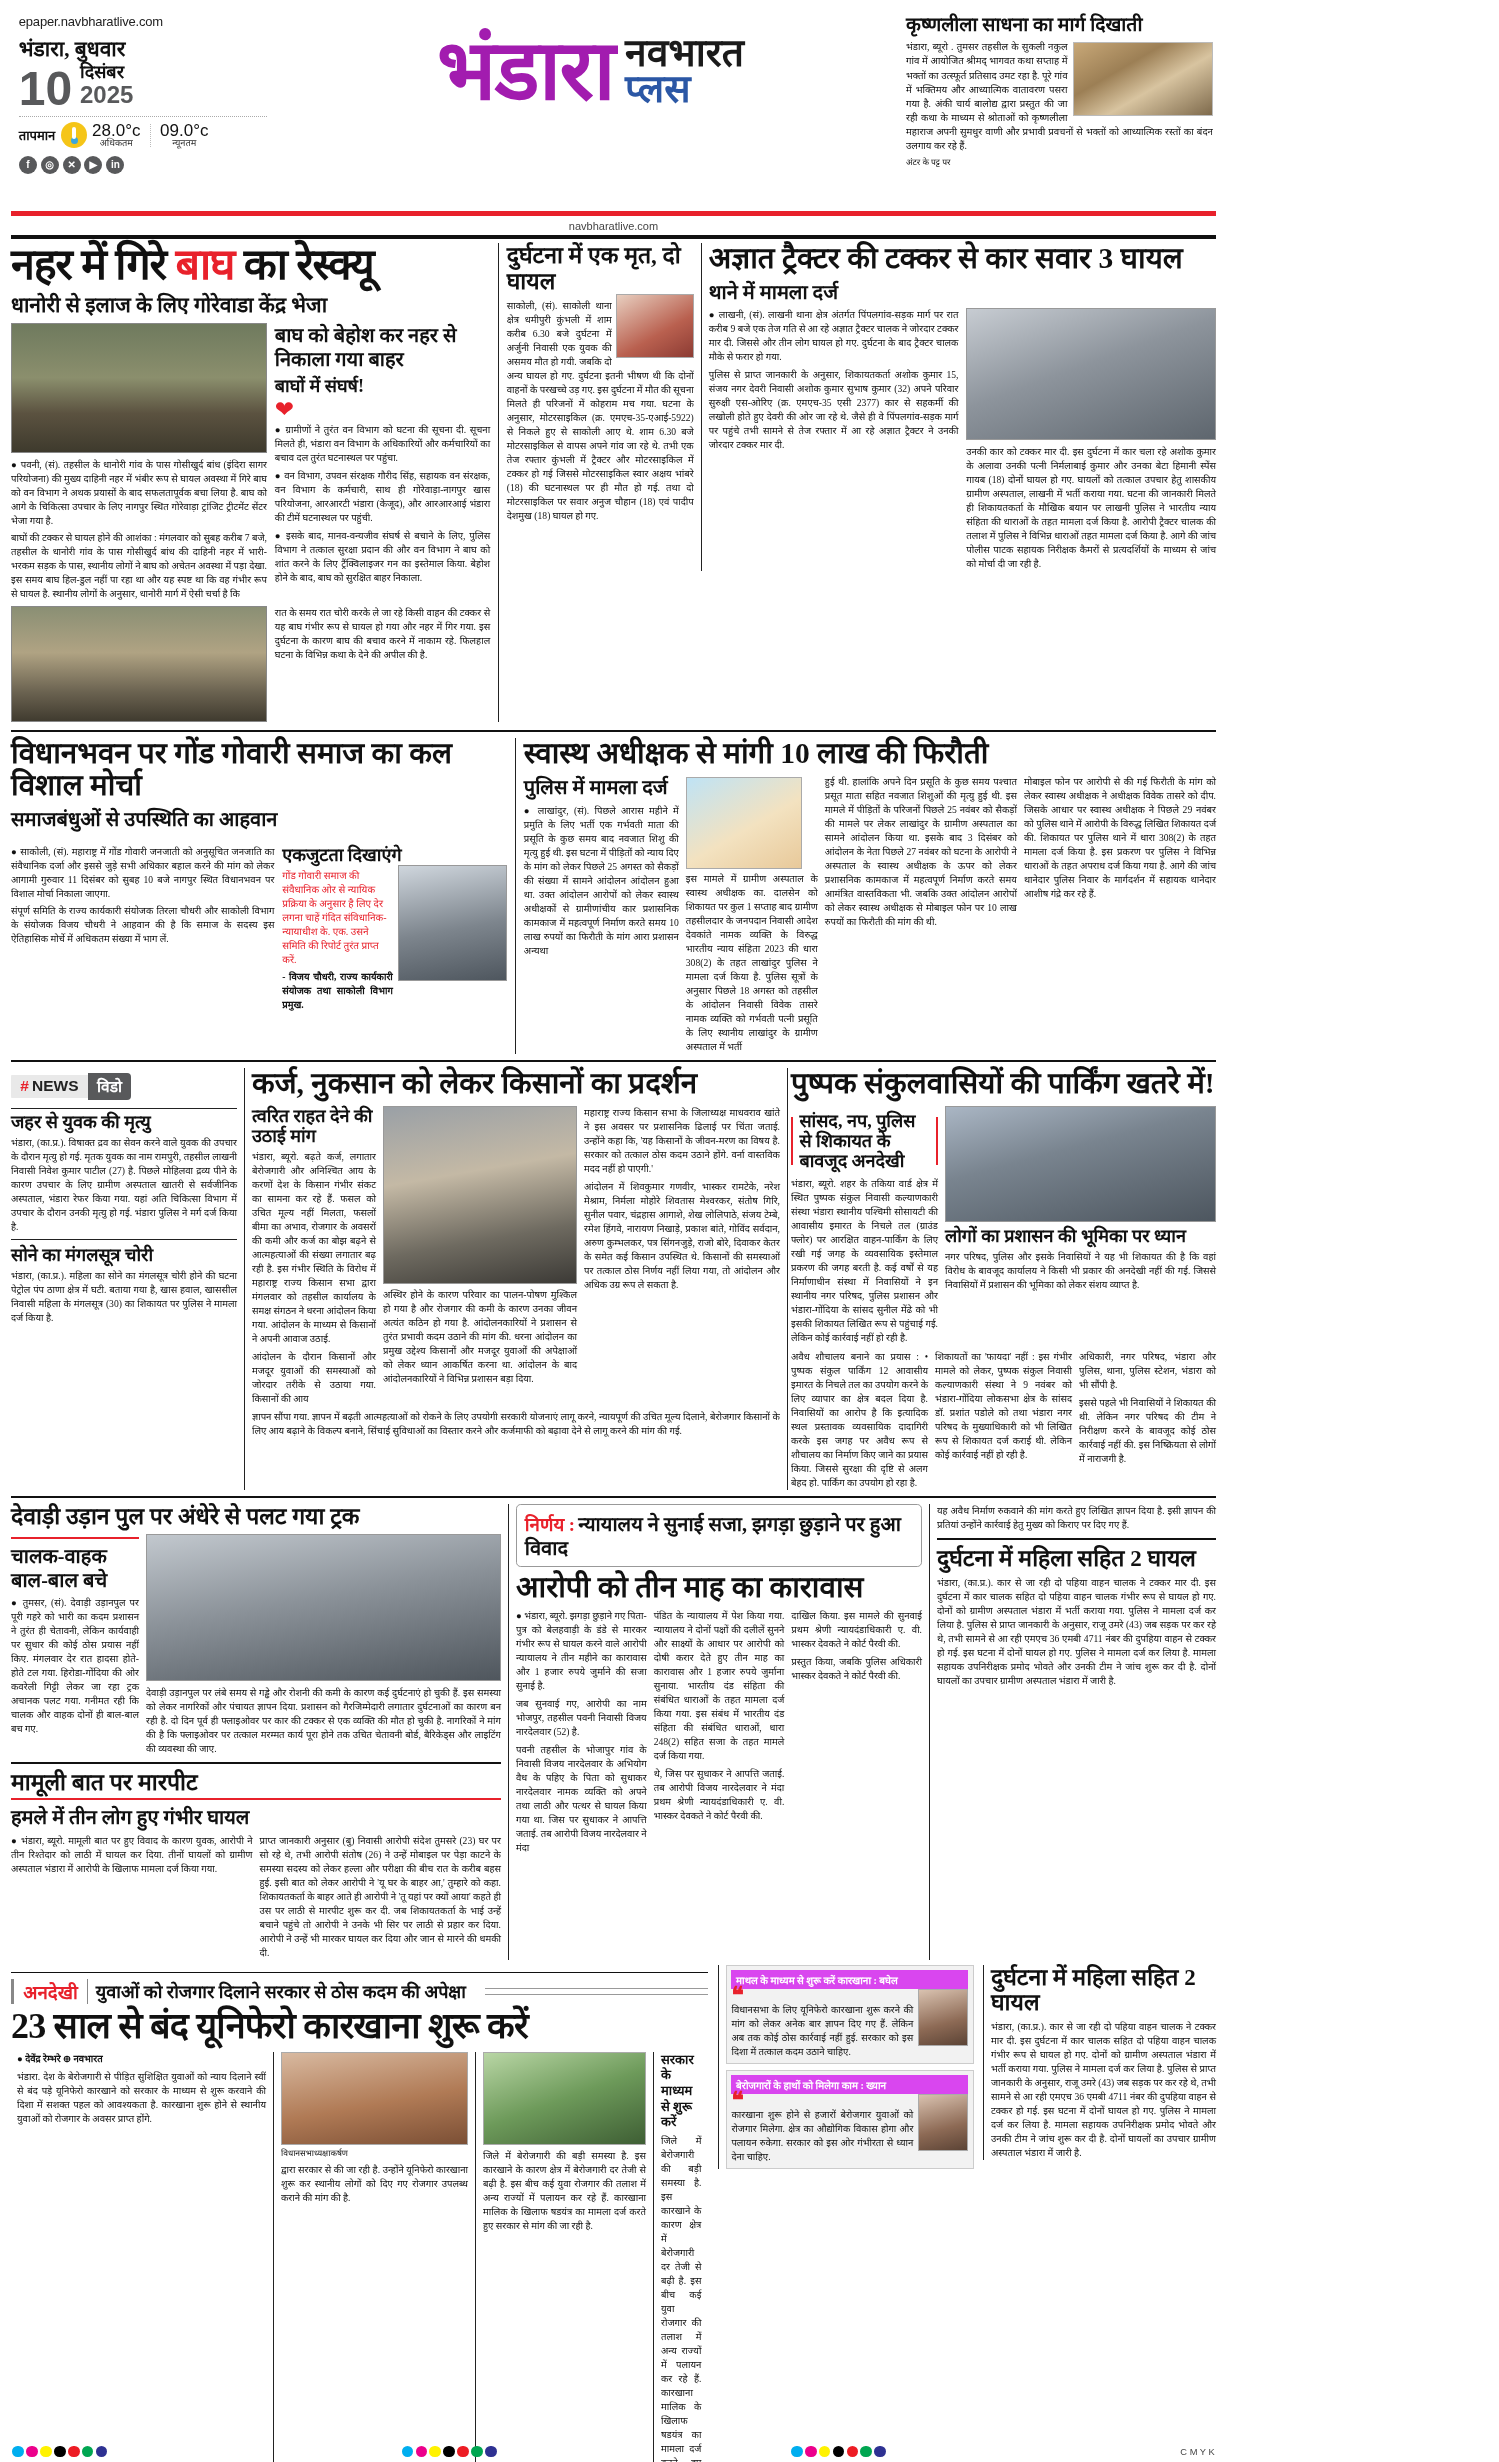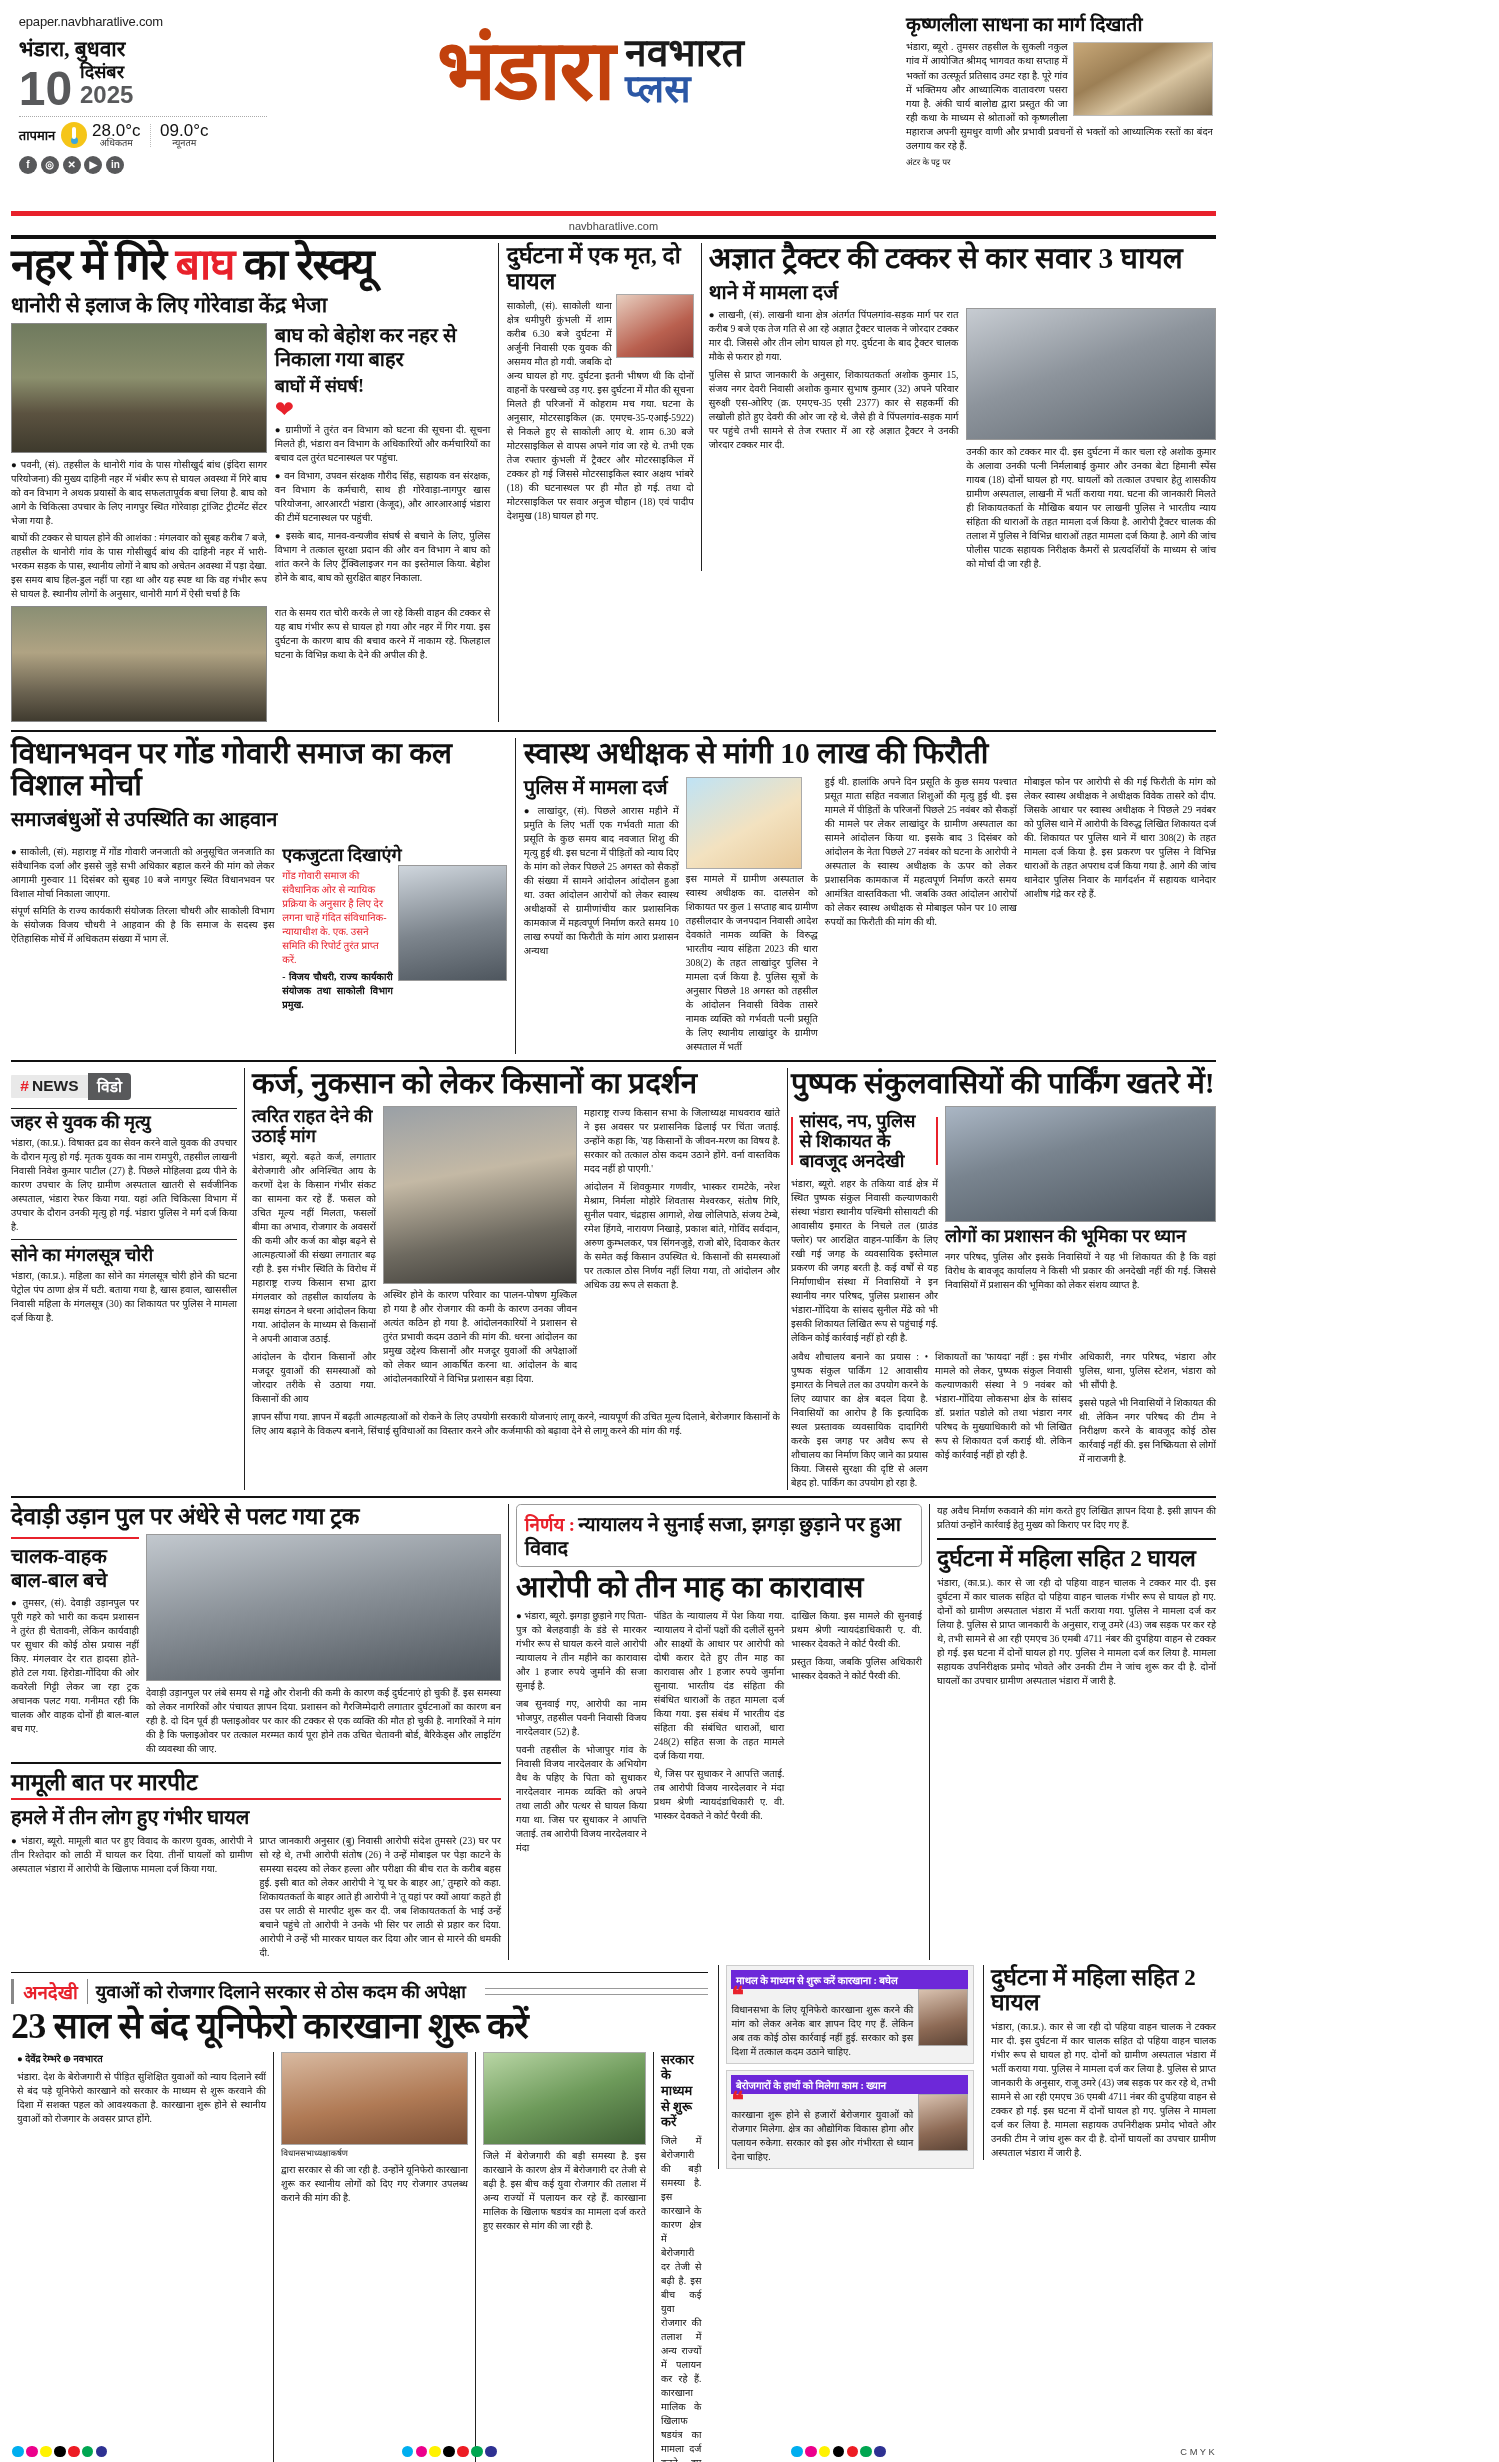--- a/index.html
+++ b/index.html
@@ -31,21 +31,21 @@
   .thermo:before{content:"";position:absolute;left:10px;top:14.7px;width:7px;height:7px;background:#3aa6dd;border-radius:50%;}
   .tval { font-family:"Liberation Sans",sans-serif; font-size:17px; text-align:center; line-height:1;}
   .tsub { font-size:9.3px; color:#333; display:block; margin-top:0.8px;}
   .tsep { width:0.8px;height:23px;border-left:1.6px dotted #bbb; margin:0 3.9px;}
   .socials { display:flex; gap:3.9px; margin-top:7px;}
   .soc { width:18px;height:18px;border-radius:50%;background:#58595b;color:#fff;font-family:"Liberation Sans",sans-serif;
          font-size:10px;display:flex;align-items:center;justify-content:center;font-weight:bold;}
 
   .mh-center { flex:1; text-align:center; padding-top:17px;}
   .logo-row { display:flex; align-items:center; justify-content:center; gap:11px;}
-  .logo-main { font-size:84px; font-weight:bold; color:#c2410c; line-height:.95; letter-spacing:-1.6px;}
+  .logo-main { font-size:84px; font-weight:bold; color:#a21caf; line-height:.95; letter-spacing:-1.6px;}
   .logo-sub { text-align:left; line-height:.92;}
   .logo-nav { font-size:39px; font-weight:bold; color:#1a1a1a;}
   .logo-plus { font-size:39px; font-weight:bold; color:#2b57a5;}
 
   .mh-right { width:310px; padding-right:3.1px;}
   .mr-head { font-size:19.4px; font-weight:bold; line-height:1.12; color:#111; margin-bottom:4.7px;}
   .mr-body { font-size:9.7px; line-height:1.45; text-align:justify;}
   .mr-photo { width:140px;height:74px;float:right;margin:1.6px 0 1.6px 5.4px;
       background:linear-gradient(150deg,#c8a878 0%,#9c7f55 35%,#d8c4a0 60%,#7e6a4c 100%);border:0.8px solid #bbb;}
   .mr-cap { font-size:8.5px; margin-top:3.1px; clear:both;}
@@ -128,21 +128,21 @@
   .bigbn { font-size:36px; font-weight:bold; letter-spacing:-0.8px; line-height:1.08; margin-top:3.1px;}
 
   .bot { display:flex; margin-top:6.2px;margin-left:6px;}
   .bot-a { width:256px; padding-right:7px;}
   .bot-b { width:202px; padding:0 7px; border-left:0.8px solid #222;}
   .bot-c { width:178px; padding:0 7px; border-left:0.8px solid #222;}
   .bot-d { flex:1; padding:0 7px; border-left:0.8px solid #222;}
   .assembly-img{width:100%;height:93px;background:linear-gradient(170deg,#d8b9a0,#b07a55 55%,#7b4f35);border:0.8px solid #aaa;}
   .factory-img{width:100%;height:93px;background:linear-gradient(160deg,#b9d6a5,#6d9a5a 50%,#3e5e34);border:0.8px solid #aaa;}
   .qbox{background:#f2f2f2;border:0.8px solid #ccc;padding:4.7px;}
-  .qhead{background:#6d28d9;color:#fff;font-size:10px;font-weight:bold;padding:2.3px 4.7px;}
+  .qhead{background:#d946ef;color:#fff;font-size:10px;font-weight:bold;padding:2.3px 4.7px;}
   .face{width:50px;height:57px;background:linear-gradient(165deg,#d9c2b0,#8d6a55 60%,#5b4335);border:0.8px solid #aaa;float:right;margin-left:4.7px;}
   .bigquote{font-size:23px;color:#e8212b;font-weight:bold;line-height:.6;}
 
   
   .footer { position:absolute; left:0; bottom:0; width:100%; display:flex; align-items:center;
             justify-content:space-between; padding:4.7px 12.4px; }
   .cmyk { display:flex; gap:2.3px;}
   .cmyk i { width:11.6px;height:11.6px;display:block;border-radius:50%;}
   .fmark { font-family:"Liberation Sans",sans-serif; font-size:9.3px; color:#444;}
 </style>

